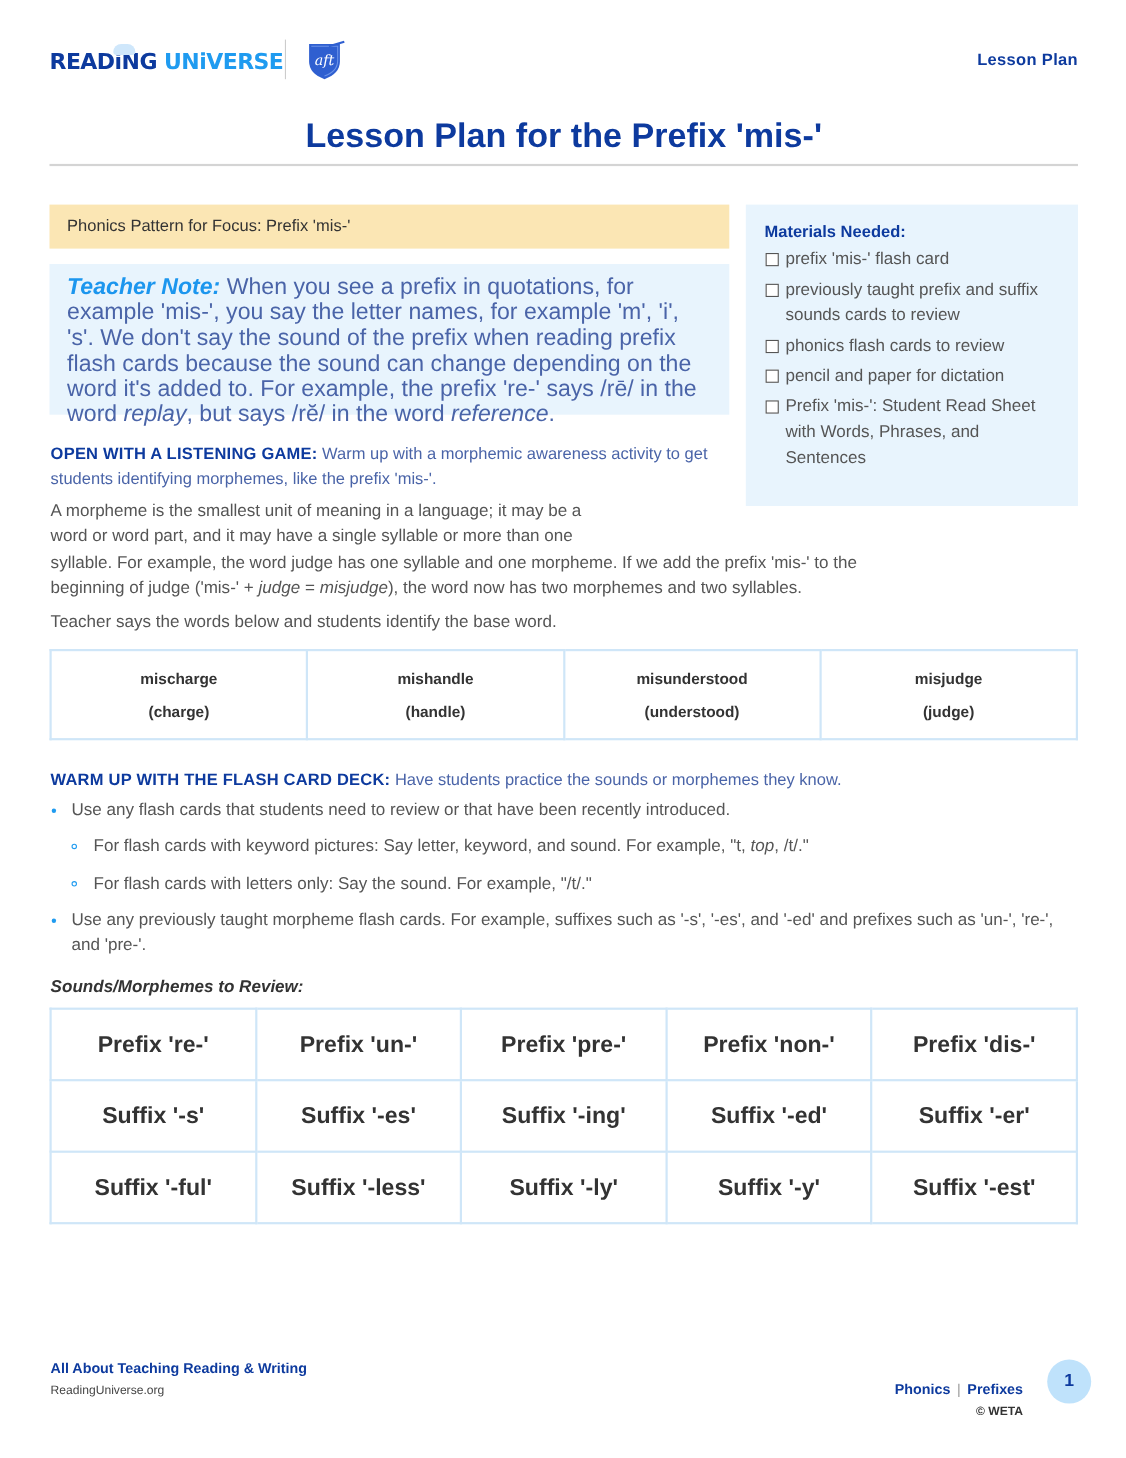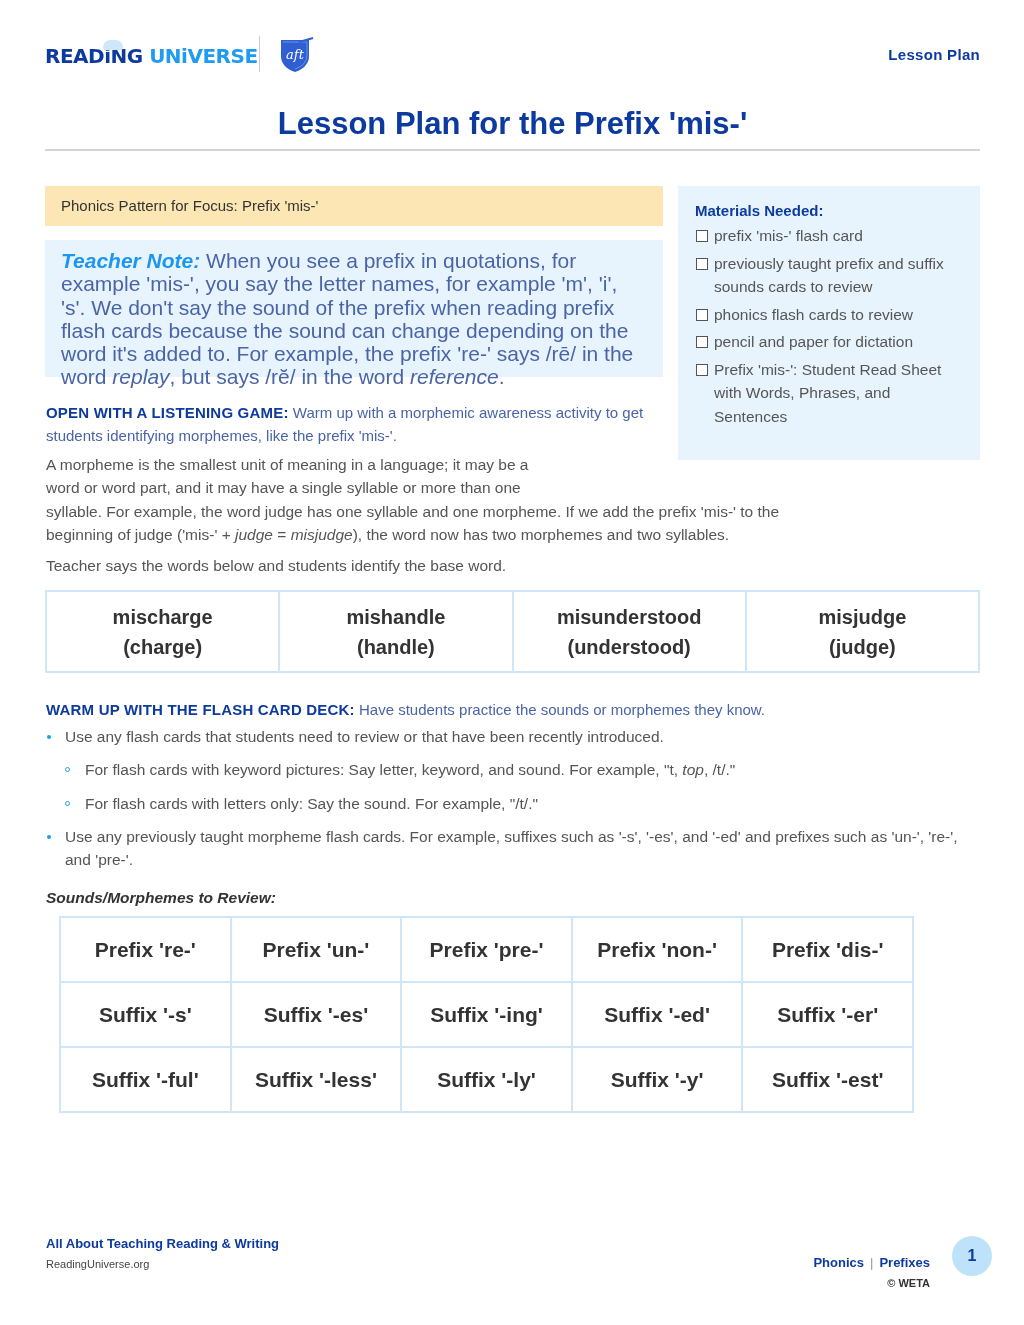--- a/index.html
+++ b/index.html
@@ -35,34 +35,34 @@
   .section-head b { color: #0d3a9e; font-weight: bold; letter-spacing: 0.2px; }
   .listen { position: absolute; left: 46px; top: 401px; width: 620px; }
 
   .body-para { position: absolute; left: 46px; top: 453px; width: 880px; font-size: 15.5px; line-height: 23.3px; color: #555; }
   .body-para .line { display: block; white-space: nowrap; }
   .teacher-says { position: absolute; left: 46px; top: 557px; font-size: 15.5px; color: #555; }
 
   table { border-collapse: collapse; table-layout: fixed; }
   td { border: 2px solid #cfe6f8; text-align: center; color: #333; font-weight: bold; }
   .words-table { position: absolute; left: 45px; top: 590px; width: 935px; }
-  .words-table td { height: 81px; font-size: 20px; line-height: 30px; }
+  .words-table td { height: 81px; font-size: 14px; line-height: 30px; }
 
   .warmup { position: absolute; left: 46px; top: 698px; width: 935px; }
   .bullets { position: absolute; left: 46px; top: 725px; width: 935px; font-size: 15.5px; color: #555; }
   .bullets .b { position: relative; padding-left: 19px; line-height: 23.3px; }
   .bullets .b .dot { position: absolute; left: 1px; top: 10px; width: 4px; height: 4px; background: #1f9bf0; border-radius: 50%; }
   .bullets .sub { position: relative; padding-left: 39px; line-height: 23.3px; }
   .bullets .sub .ring { position: absolute; left: 19px; top: 9px; width: 5px; height: 5px; border: 1px solid #1f9bf0; border-radius: 50%; }
   .b1 { margin-bottom: 10px; }
   .s1 { margin-bottom: 10px; }
   .s2 { margin-bottom: 10px; }
 
   .review-label { position: absolute; left: 46px; top: 889px; font-size: 15.5px; font-weight: bold; color: #333; font-style: italic; }
-  .review-table { position: absolute; left: 59px; top: 916px; width: 855px; }
+  .review-table { position: absolute; left: 45px; top: 916px; width: 935px; }
   .review-table td { height: 65px; font-size: 21px; }
 
   .footer-left { position: absolute; left: 46px; top: 1236px; }
   .footer-left .tag { font-size: 13px; font-weight: bold; color: #0d3a9e; }
   .footer-left .url { font-size: 11px; color: #444; margin-top: 7px; }
   .footer-right { position: absolute; right: 94px; top: 1236px; text-align: right; }
   .footer-right .crumbs { font-size: 13px; font-weight: bold; color: #0d3a9e; margin-top: 19px; }
   .footer-right .crumbs .sep { color: #999; font-weight: normal; margin: 0 6px; }
   .footer-right .copy { font-size: 11px; font-weight: bold; color: #333; margin-top: 7px; }
   .page-badge { position: absolute; left: 952px; top: 1236px; width: 40px; height: 40px; border-radius: 50%; background: #bfe2fb; color: #0d3a9e; font-weight: bold; font-size: 16px; text-align: center; line-height: 40px; }

